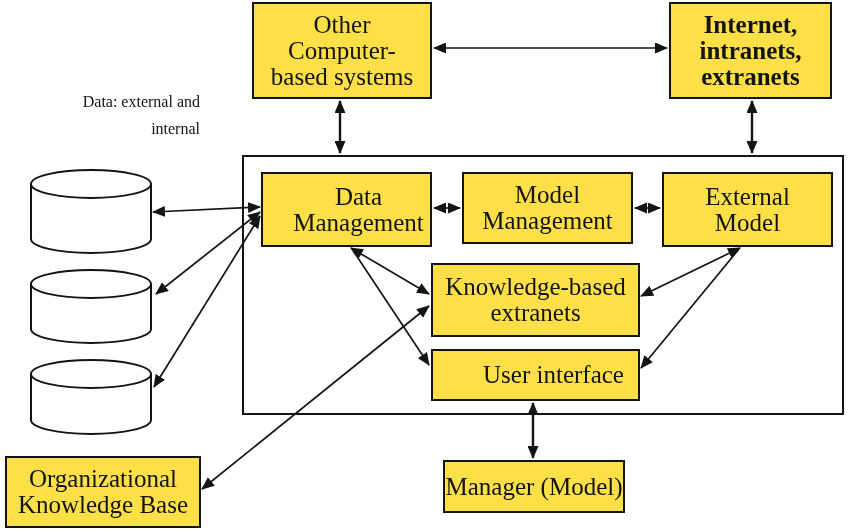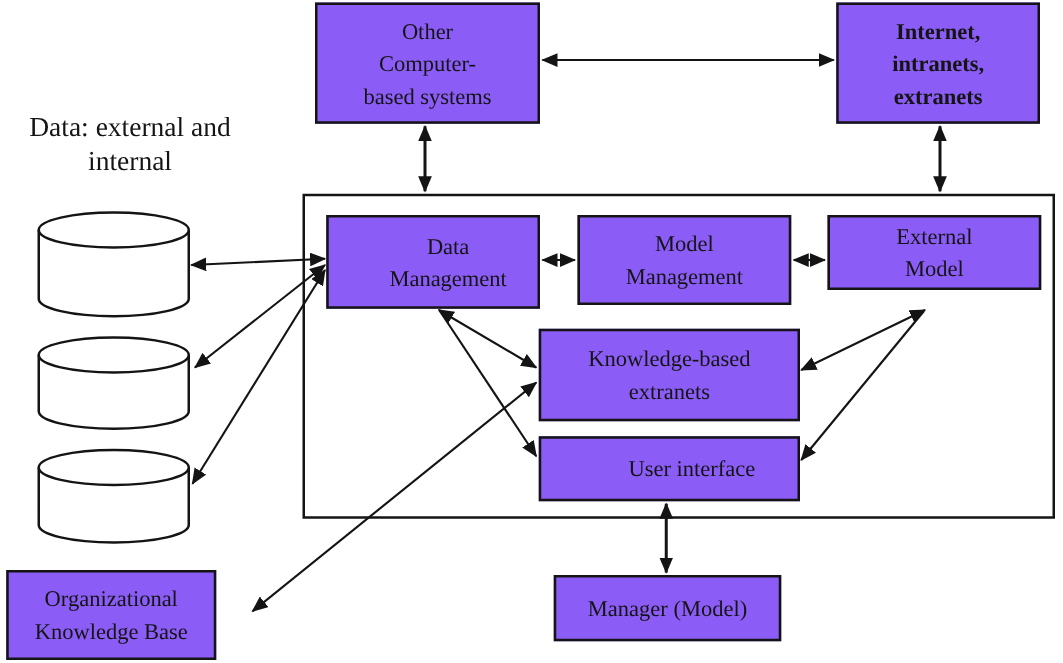--- a/index.html
+++ b/index.html
@@ -8,42 +8,42 @@
     width: 850px;
     height: 530px;
     background: #ffffff;
     font-family: "Liberation Serif", serif;
     color: #141414;
     overflow: hidden;
   }
   .box {
     position: absolute;
     border: 2px solid #141414;
-    background: #8b5cf6;
+    background: #fde047;
     display: flex;
     align-items: center;
     justify-content: center;
     text-align: center;
-    font-size: 18px;
+    font-size: 25px;
     line-height: 26px;
     white-space: pre-line;
     box-sizing: border-box;
     z-index: 1;
   }
   .container-frame {
     position: absolute;
     border: 2px solid #141414;
     background: transparent;
     box-sizing: border-box;
     z-index: 0;
   }
   .free-label {
     position: absolute;
-    text-align: center;
-    font-size: 22px;
+    text-align: right;
+    font-size: 16px;
     line-height: 27px;
     white-space: pre-line;
     z-index: 1;
   }
   svg.overlay {
     position: absolute;
     left: 0; top: 0;
     width: 850px; height: 530px;
     z-index: 2;
     pointer-events: none;
@@ -69,31 +69,31 @@
 extranets</div>
 
   <div class="container-frame" style="left:242px; top:155px; width:602px; height:260px;"></div>
 
   <div class="box" style="left:261px; top:172px; width:171px; height:75px;padding-left:24px;">Data
 Management</div>
 
   <div class="box" style="left:462px; top:172px; width:171px; height:72px;">Model
 Management</div>
 
-  <div class="box" style="left:662px; top:172px; width:171px; height:60px;">External
+  <div class="box" style="left:662px; top:172px; width:171px; height:75px;">External
 Model</div>
 
   <div class="box" style="left:431px; top:263px; width:209px; height:74px;">Knowledge-based
 extranets</div>
 
   <div class="box" style="left:431px; top:349px; width:209px; height:52px;padding-left:36px;">User interface</div>
 
   <div class="box" style="left:443px; top:460px; width:182px; height:53px;">Manager (Model)</div>
 
-  <div class="box" style="left:5px; top:456px; width:168px; height:72px;">Organizational
+  <div class="box" style="left:5px; top:456px; width:196px; height:72px;">Organizational
 Knowledge Base</div>
 
   <svg class="overlay" viewBox="0 0 850 530">
     <defs>
       <marker id="ah-e" viewBox="0 0 13 11" refX="12" refY="5.5" markerWidth="13" markerHeight="11" markerUnits="userSpaceOnUse" orient="auto">
         <path d="M0,0 L13,5.5 L0,11 Z" fill="#141414"></path>
       </marker>
       <marker id="ah-s" viewBox="0 0 13 11" refX="1" refY="5.5" markerWidth="13" markerHeight="11" markerUnits="userSpaceOnUse" orient="auto">
         <path d="M13,0 L0,5.5 L13,11 Z" fill="#141414"></path>
       </marker>

